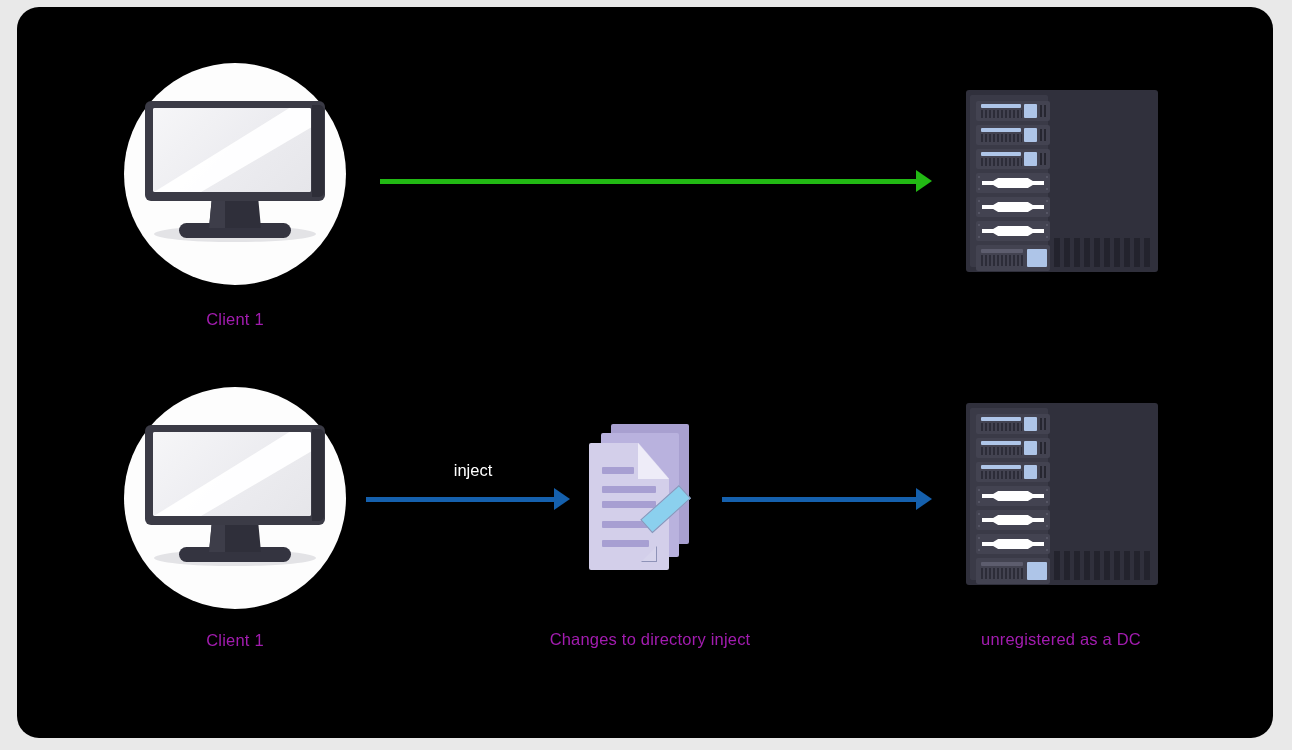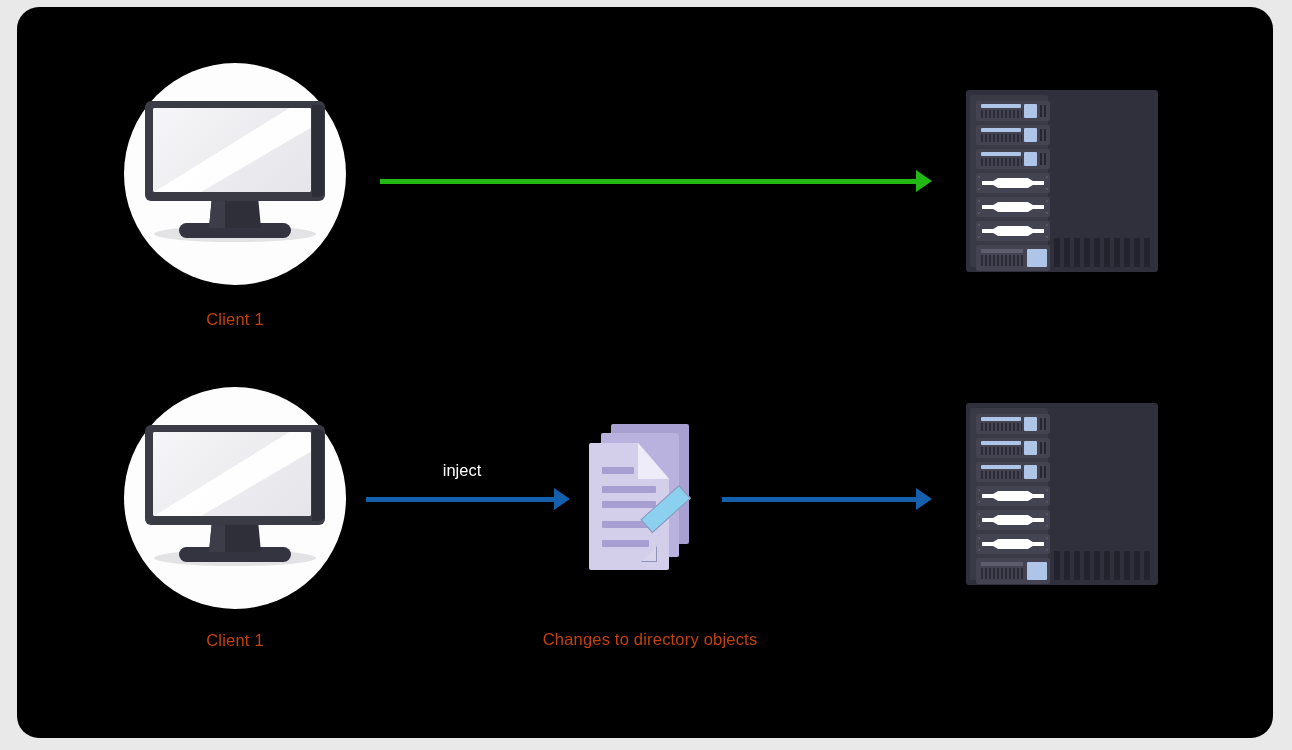--- a/index.html
+++ b/index.html
@@ -31,21 +31,21 @@
 
   
   .node {
     position: absolute;
   }
 
   .caption {
     position: absolute;
     width: 100%;
     text-align: center;
-    color: #c2410c;
+    color: #a21caf;
     font-size: 16.5px;
     letter-spacing: 0.2px;
     white-space: nowrap;
     font-family: "Liberation Sans", sans-serif;
   }
 
   
   .client-wrap {
     position: absolute;
     width: 222px;
@@ -456,40 +456,40 @@
     <div class="mon-neck-hl"></div>
     <div class="mon-bezel"></div>
     <div class="mon-bezel-side"></div>
     <div class="mon-screen">
       <div class="mon-screen-tint"></div>
       <div class="mon-screen-gloss"></div>
     </div>
   </div>
   <div class="caption" style="left:124px; top:631px; width:222px;">Client 1</div>
 
-  <div class="arrow-label" style="left:377px; top:461px; width:170px;">inject</div>
+  <div class="arrow-label" style="left:388px; top:461px; width:170px;">inject</div>
   <div class="arrow-line" style="left:366px; top:497px; width:192px; background:#1560ad;"></div>
   <div class="arrow-head" style="left:554px; top:488px; border-left:16px solid #1560ad;"></div>
 
   <div class="node docs-wrap" style="left:589px; top:424px;">
     <div class="doc-back2"></div>
     <div class="doc-back1"></div>
     <div class="doc-front"></div>
     <div class="doc-fold"></div>
     <div class="doc-line" style="left:13px; top:43px; width:32px;"></div>
     <div class="doc-line" style="left:13px; top:62px; width:54px;"></div>
     <div class="doc-line" style="left:13px; top:77px; width:54px;"></div>
     <div class="doc-line" style="left:13px; top:97px; width:54px;"></div>
     <div class="doc-line" style="left:13px; top:116px; width:47px;"></div>
     <div class="pencil">
       <div class="pencil-body"></div>
       <div class="pencil-tip"></div>
     </div>
   </div>
-  <div class="caption" style="left:500px; top:630px; width:300px;">Changes to directory objects</div>
+  <div class="caption" style="left:500px; top:630px; width:300px;">Changes to directory inject</div>
 
   <div class="arrow-line" style="left:722px; top:497px; width:198px; background:#1560ad;"></div>
   <div class="arrow-head" style="left:916px; top:488px; border-left:16px solid #1560ad;"></div>
 
   <div class="node rack-wrap" style="left:966px; top:403px;">
     <div class="rack-body"></div>
     <div class="rack-topnub"></div>
     <div class="rack-left">
       <div class="slot" style="top:6px;">
         <div class="bluebar"></div>
@@ -531,14 +531,15 @@
         <div class="dot" style="left:70px; top:15px;"></div>
       </div>
       <div class="slot slot-bottom" style="top:150px;">
         <div class="topbar"></div>
         <div class="ticks"></div>
         <div class="bluesq"></div>
       </div>
     </div>
     <div class="rack-vents"></div>
   </div>
+  <div class="caption" style="left:930px; top:630px; width:262px;">unregistered as a DC</div>
 
 </div>
 
 </body></html>

